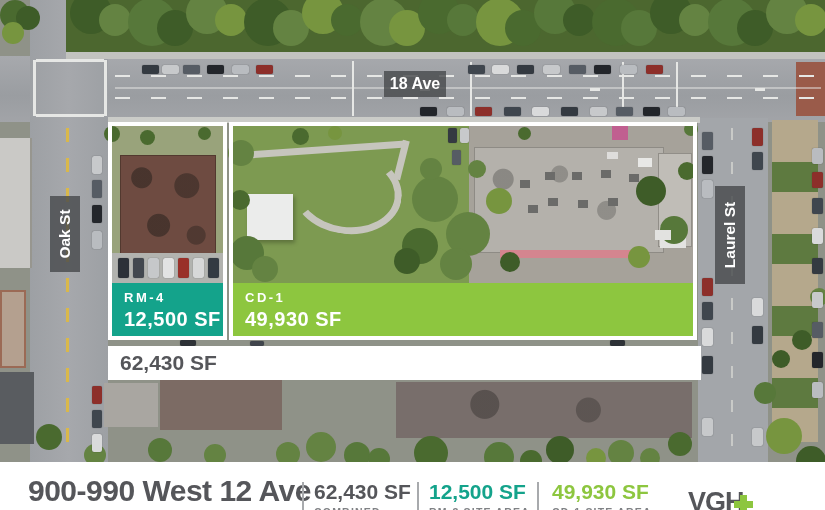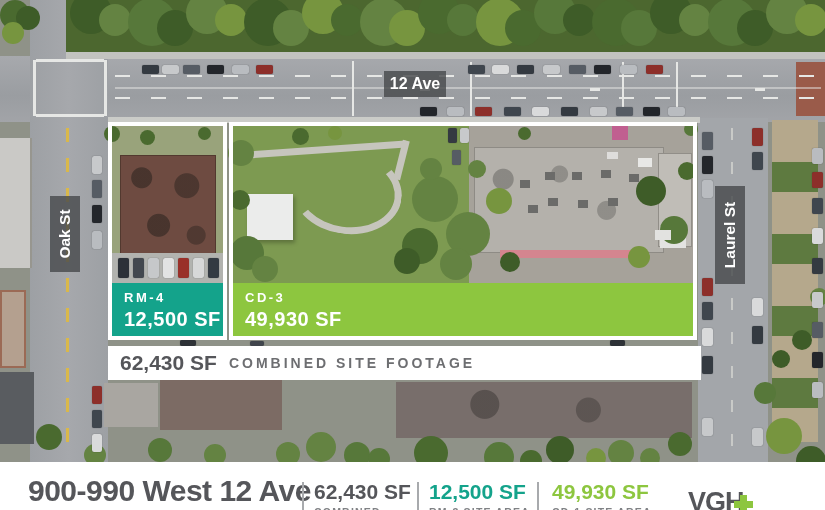--- a/index.html
+++ b/index.html
@@ -294,45 +294,44 @@
         <div style="position: absolute; left: 812px; top: 292px; width: 11px; height: 16px; background: rgb(199, 201, 203); border-radius: 2px; box-shadow: rgba(0, 0, 0, 0.5) 0px 0px 1px;"></div>
         <div style="position: absolute; left: 812px; top: 322px; width: 11px; height: 16px; background: rgb(86, 92, 100); border-radius: 2px; box-shadow: rgba(0, 0, 0, 0.5) 0px 0px 1px;"></div>
         <div style="position: absolute; left: 812px; top: 352px; width: 11px; height: 16px; background: rgb(35, 38, 43); border-radius: 2px; box-shadow: rgba(0, 0, 0, 0.5) 0px 0px 1px;"></div>
         <div style="position: absolute; left: 812px; top: 382px; width: 11px; height: 16px; background: rgb(185, 188, 192); border-radius: 2px; box-shadow: rgba(0, 0, 0, 0.5) 0px 0px 1px;"></div>
         <div style="position: absolute; left: 180px; top: 340px; width: 16px; height: 6px; background: rgb(46, 50, 55); border-radius: 2px; box-shadow: rgba(0, 0, 0, 0.5) 0px 0px 1px;"></div>
         <div style="position: absolute; left: 250px; top: 341px; width: 14px; height: 5px; background: rgb(64, 69, 76); border-radius: 2px; box-shadow: rgba(0, 0, 0, 0.5) 0px 0px 1px;"></div>
         <div style="position: absolute; left: 610px; top: 340px; width: 15px; height: 6px; background: rgb(46, 50, 55); border-radius: 2px; box-shadow: rgba(0, 0, 0, 0.5) 0px 0px 1px;"></div>
       </div>
 
     <div class="lbl lbl-h" style="left:384px;top:71px;width:62px;height:26px;">
-      <span>12 Ave</span>
+      <span>18 Ave</span>
     </div>
     <div class="lbl lbl-v" style="left:50px;top:196px;width:30px;height:76px;">
       <span>Oak St</span>
     </div>
     <div class="lbl lbl-v" style="left:715px;top:186px;width:30px;height:98px;">
       <span>Laurel St</span>
     </div>
 
     <div class="parcel" style="left:108px;top:122px;width:119px;height:218px;">
       <div class="zonebar" style="background:#14a38b;">
         <div class="zone">RM-4</div>
         <div class="area">12,500 SF</div>
       </div>
     </div>
     <div class="parcel" style="left:229px;top:122px;width:468px;height:218px;">
       <div class="zonebar" style="background:#8dc63f;">
-        <div class="zone">CD-3</div>
+        <div class="zone">CD-1</div>
         <div class="area">49,930 SF</div>
       </div>
     </div>
 
     <div class="footage">
       <span class="val">62,430 SF</span>
-      <span class="lab">COMBINED SITE FOOTAGE</span>
     </div>
   </div>
 
   <div class="footer">
     <div class="f-title">900-990 West 12 Ave</div>
 
     <div class="sep" style="left:302px;"></div>
     <div class="stat" style="left:314px;">
       <div class="s-val" style="color:#55565a;">62,430 SF</div>
       <div class="s-lab">COMBINED</div>

